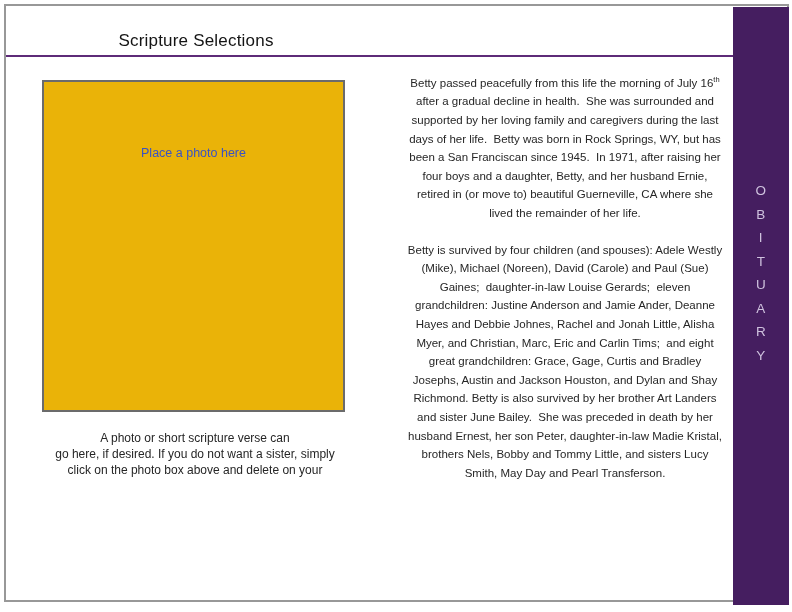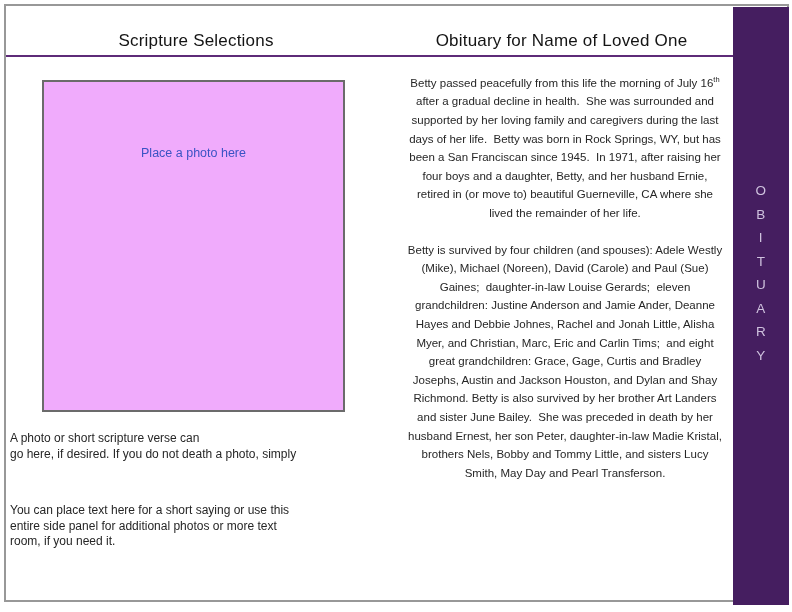--- a/index.html
+++ b/index.html
@@ -44,31 +44,32 @@
     font-size:17px; color:#141414;
     text-align:center;
     letter-spacing:0.2px;
   }
   .header-left  { left:6px;   width:380px; }
   .header-right { left:390px; width:343px; }
 
   .photo-box {
     position:absolute; left:42px; top:80px;
     width:299px; height:328px;
-    background:#f0abfc;
+    background:#eab308;
     border:2px solid #6b6b6b;
   }
   .photo-label {
     position:absolute; top:64px; left:0; width:100%;
     display:block; text-align:center;
     color:#3a53c4; font-size:12.5px;
   }
 
   .note {
     position:absolute; left:10px; width:370px;
+    text-align:center;
     font-size:12px; color:#262626;
   }
   .note-1 { top:430px; line-height:16px; }
   .note-2 { top:503px; line-height:15.5px; }
 
   .obituary-text {
     position:absolute; left:405px; top:71px; width:320px;
     font-size:11.5px; line-height:18.6px;
     color:#262626;
   }
@@ -83,36 +84,31 @@
 <body>
 
 <div class="page">
 
   <div class="frame"></div>
 
   <div class="divider"></div>
 
   <div class="header header-left">Scripture Selections</div>
 
-  <div class="header header-right">Obituary for Name of Loved One</div>
 
   <div class="photo-box">
     <span class="photo-label">Place a photo here</span>
   </div>
 
   <div class="note note-1">
     <div>A photo or short scripture verse can</div>
-    <div>go here, if desired. If you do not death a photo, simply</div>
+    <div>go here, if desired. If you do not want a sister, simply</div>
+    <div>click on the photo box above and delete on your</div>
   </div>
 
-  <div class="note note-2">
-    <div>You can place text here for a short saying or use this</div>
-    <div>entire side panel for additional photos or more text</div>
-    <div>room, if you need it.</div>
-  </div>
 
   <div class="obituary-text">
     <p><span>Betty passed peacefully from this life the morning of July 16</span><span class="sup">th</span><span> after a gradual decline in health.  She was surrounded and supported by her loving family and caregivers during the last days of her life.  Betty was born in Rock Springs, WY, but has been a San Franciscan since 1945.  In 1971, after raising her four boys and a daughter, Betty, and her husband Ernie, retired in (or move to) beautiful Guerneville, CA where she lived the remainder of her life.</span></p>
     <p>Betty is survived by four children (and spouses): Adele Westly (Mike), Michael (Noreen), David (Carole) and Paul (Sue) Gaines;  daughter-in-law Louise Gerards;  eleven grandchildren: Justine Anderson and Jamie Ander, Deanne Hayes and Debbie Johnes, Rachel and Jonah Little, Alisha Myer, and Christian, Marc, Eric and Carlin Tims;  and eight great grandchildren: Grace, Gage, Curtis and Bradley Josephs, Austin and Jackson Houston, and Dylan and Shay Richmond. Betty is also survived by her brother Art Landers and sister June Bailey.  She was preceded in death by her husband Ernest, her son Peter, daughter-in-law Madie Kristal, brothers Nels, Bobby and Tommy Little, and sisters Lucy Smith, May Day and Pearl Transferson.</p>
   </div>
 
   <div class="sidebar">
     <div class="sidebar-letters">
       <span>O</span>
       <span>B</span>

